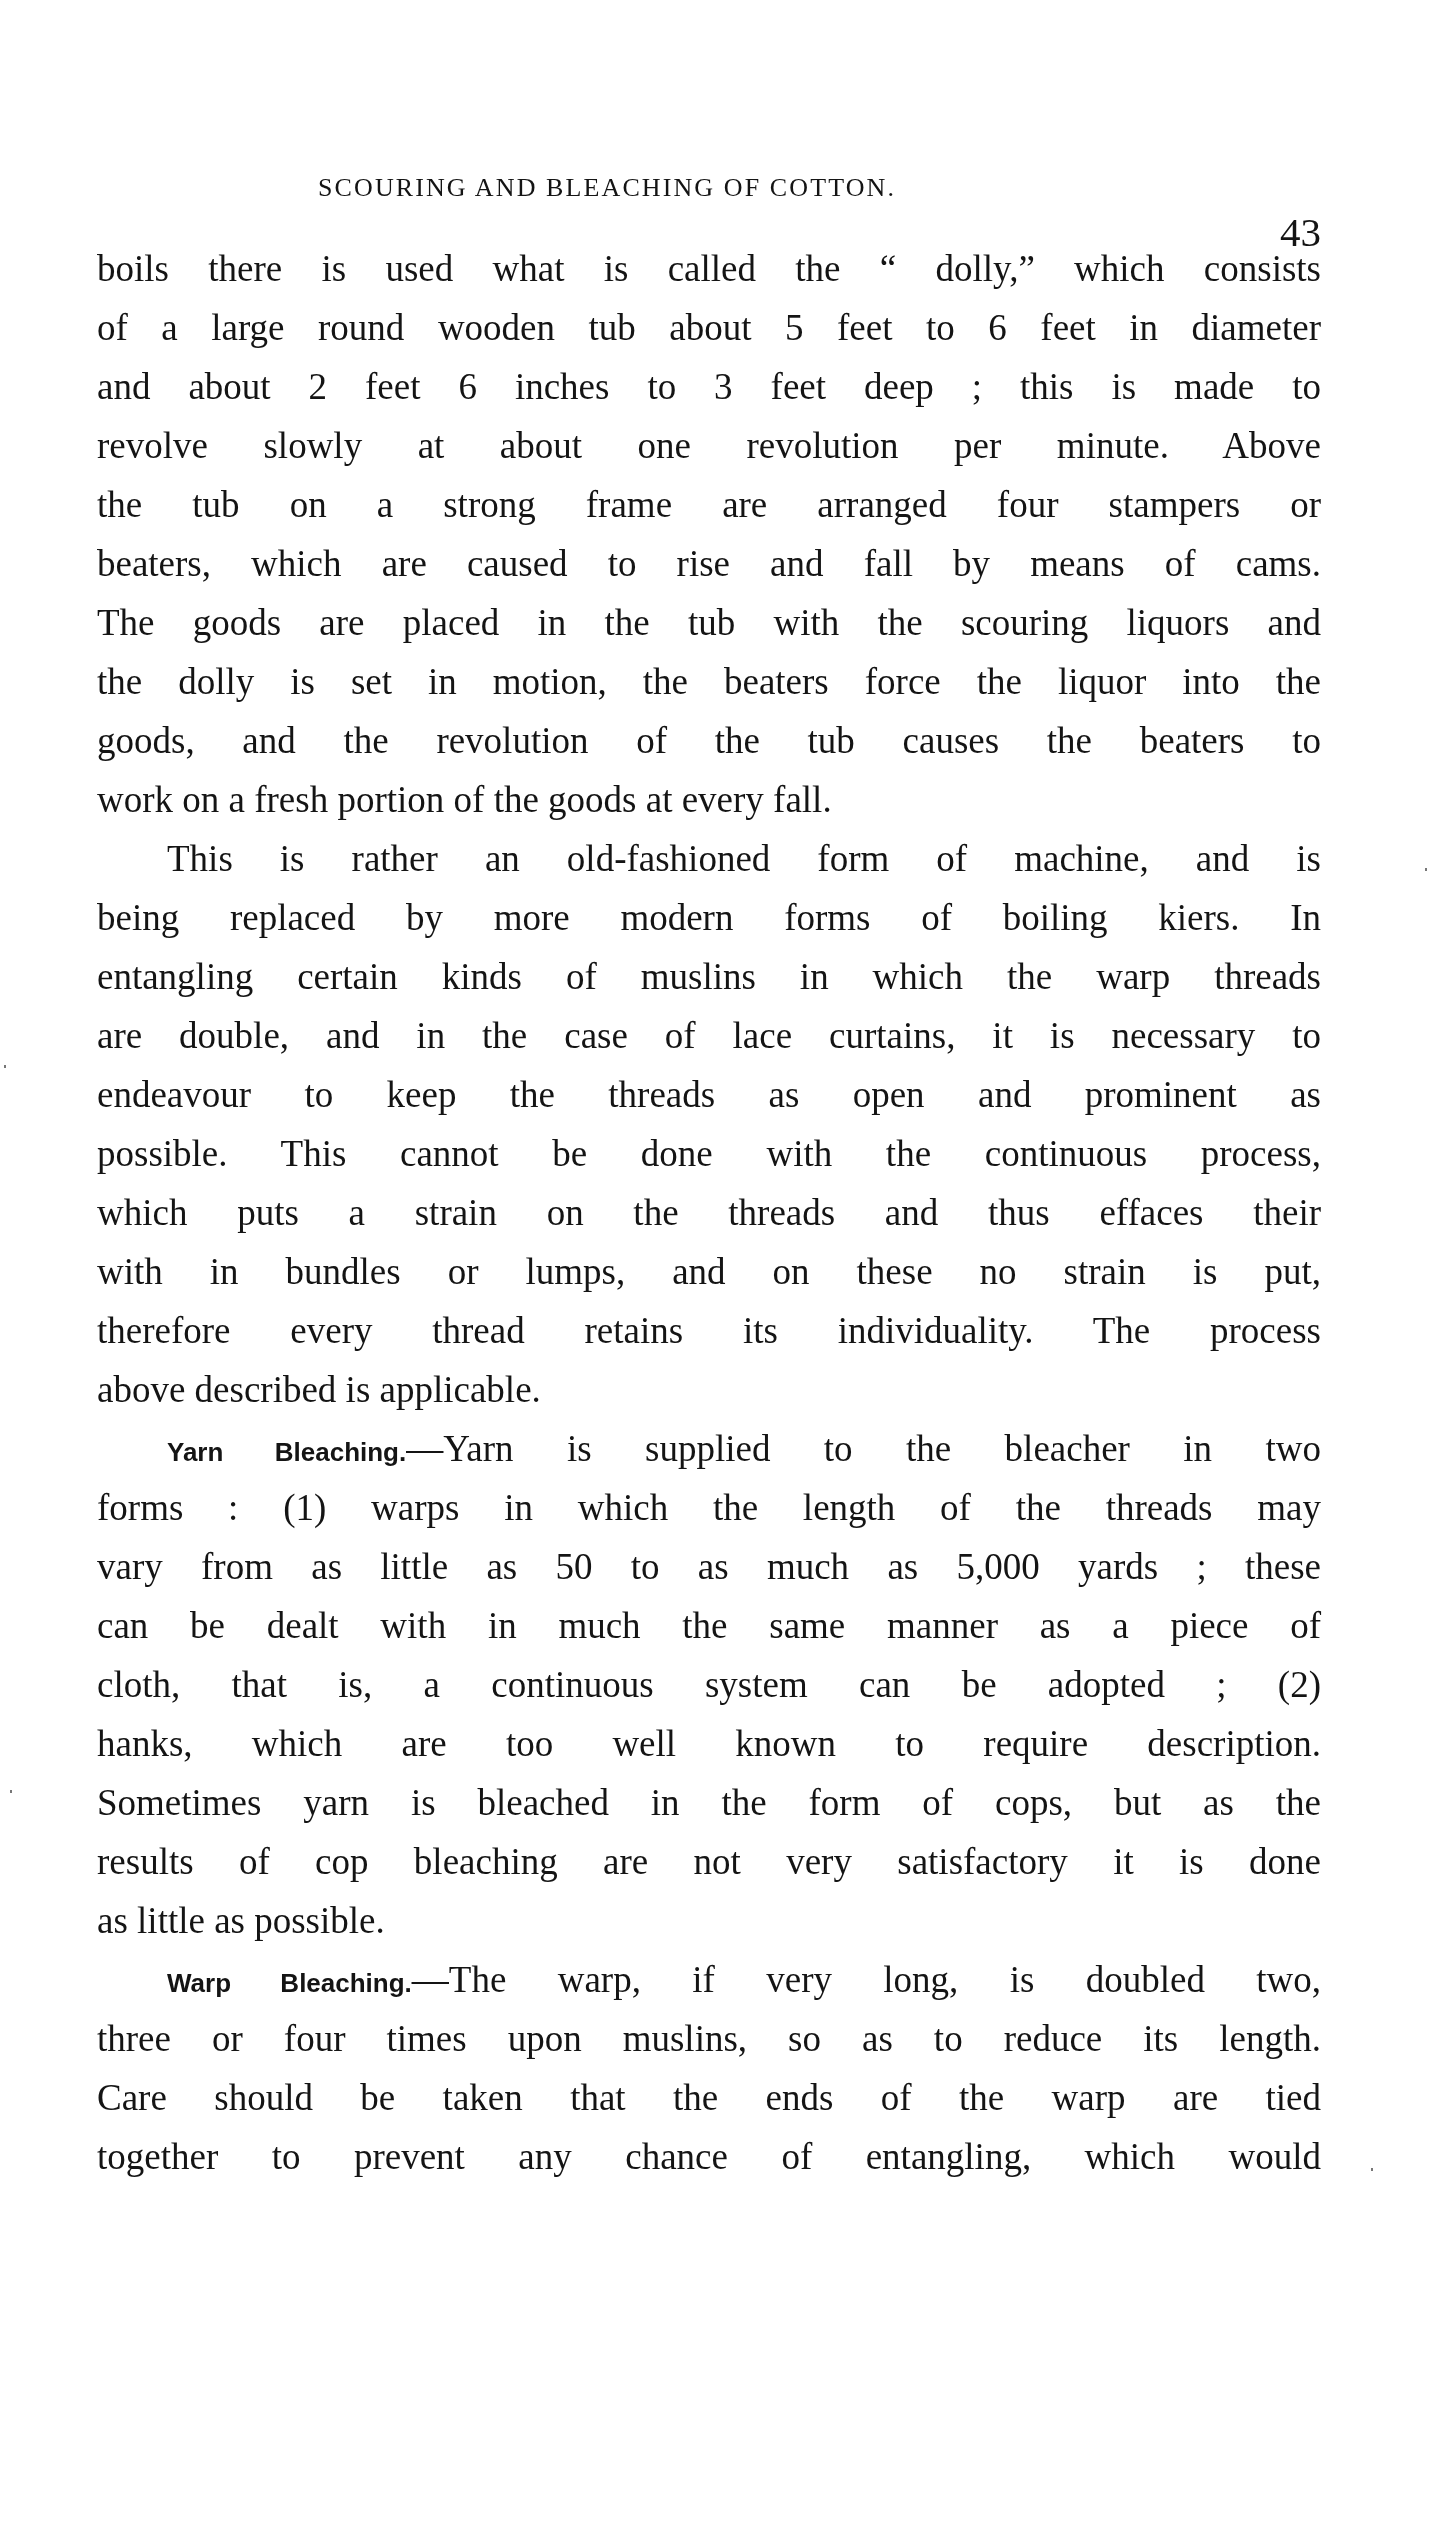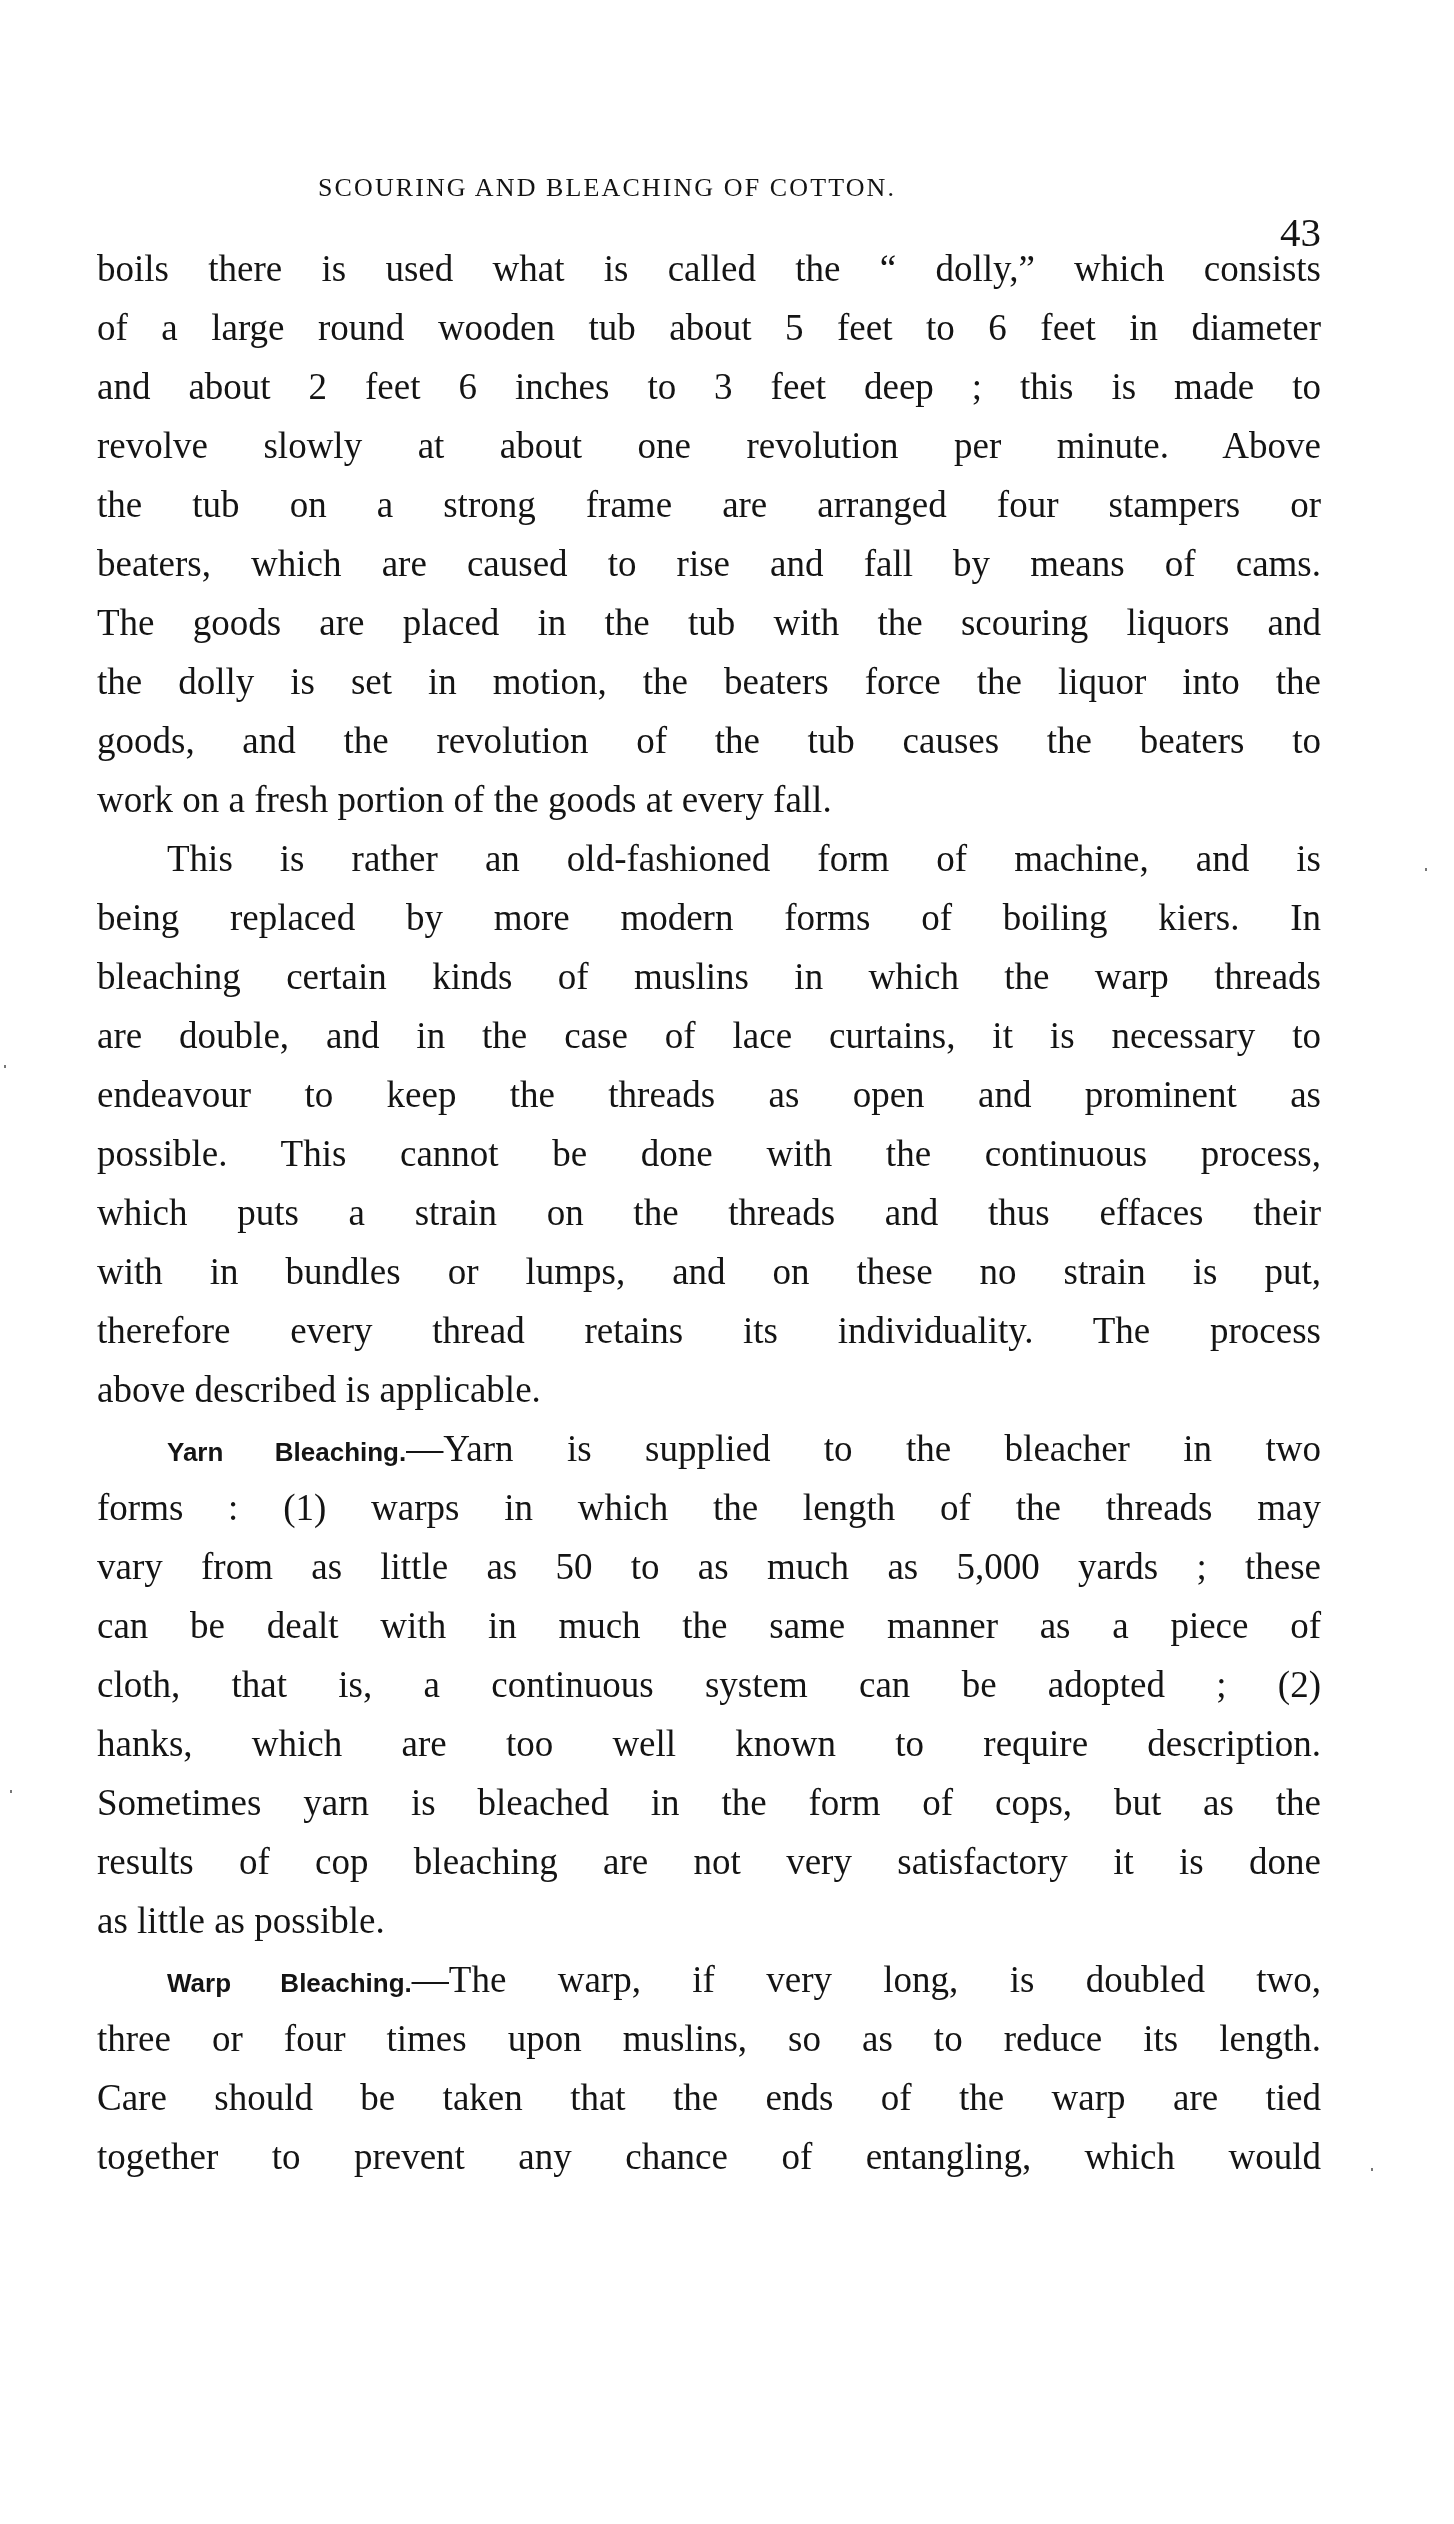--- a/index.html
+++ b/index.html
@@ -99,21 +99,21 @@
       <span class="line">beaters, which are caused to rise and fall by means of cams.</span>
       <span class="line">The goods are placed in the tub with the scouring liquors and</span>
       <span class="line">the dolly is set in motion, the beaters force the liquor into the</span>
       <span class="line">goods, and the revolution of the tub causes the beaters to</span>
       <span class="line last">work on a fresh portion of the goods at every fall.</span>
     </div>
 
     <div>
       <span class="line indent">This is rather an old-fashioned form of machine, and is</span>
       <span class="line">being replaced by more modern forms of boiling kiers.  In</span>
-      <span class="line">bleaching certain kinds of muslins in which the warp threads</span>
+      <span class="line">entangling certain kinds of muslins in which the warp threads</span>
       <span class="line">are double, and in the case of lace curtains, it is necessary to</span>
       <span class="line">endeavour to keep the threads as open and prominent as</span>
       <span class="line">possible.  This cannot be done with the continuous process,</span>
       <span class="line">which puts a strain on the threads and thus effaces their</span>
       <span class="line">with in bundles or lumps, and on these no strain is put,</span>
       <span class="line">therefore every thread retains its individuality.  The process</span>
       <span class="line last">above described is applicable.</span>
     </div>
 
     <div>

